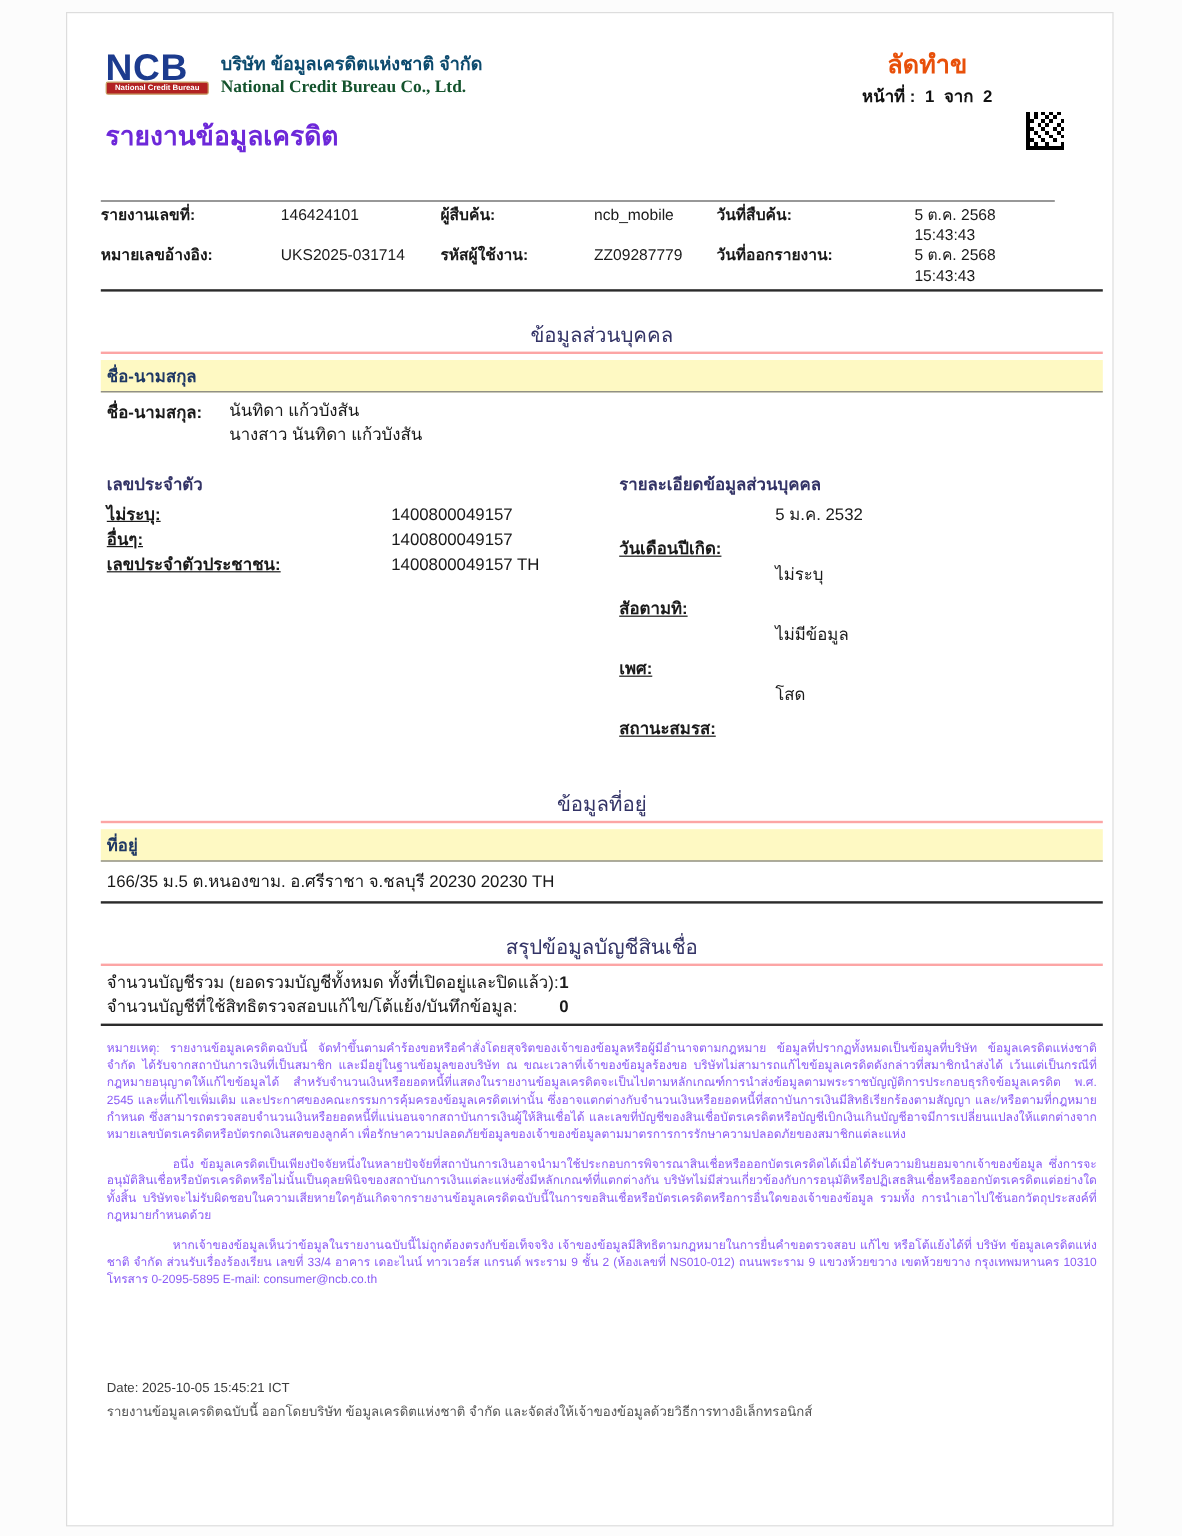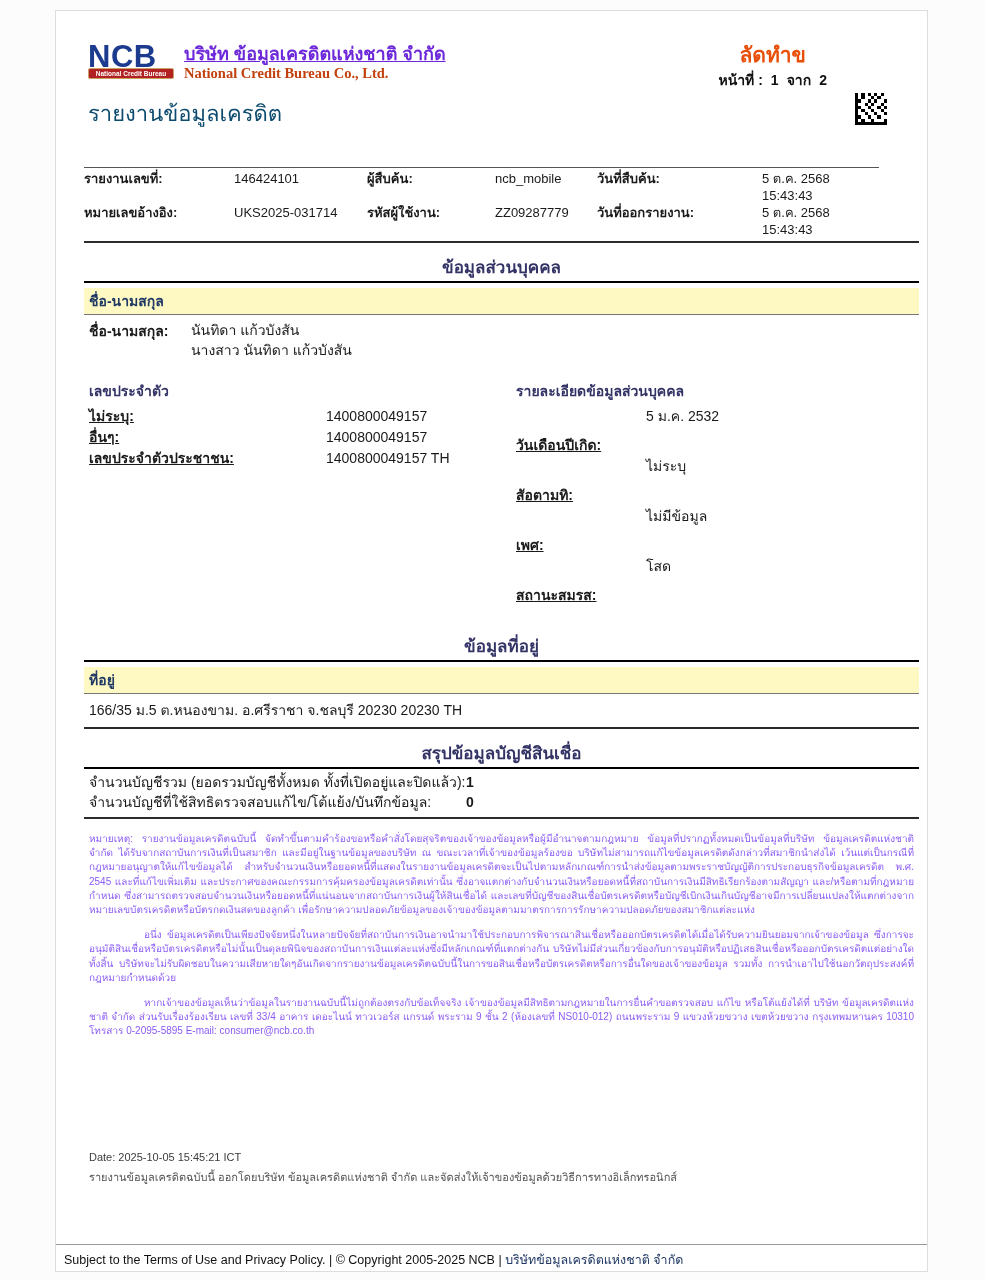--- a/index.html
+++ b/index.html
@@ -15,41 +15,41 @@
   .inner { padding:0 8px; }
 
   
   .header-row { display:flex; justify-content:space-between; margin-top:32px; padding:0 4px; }
   .logo-group { display:flex; gap:10px; align-items:flex-start; }
   .ncb-logo { width:86px; }
   .ncb-letters { font-size:31px; font-weight:bold; color:#1C3B8E; line-height:27px; letter-spacing:0.5px; }
   .ncb-banner { background:#B22222; border:1px solid #C8A165; color:#fff; font-size:6.5px;
                 text-align:center; padding:1px 0; border-radius:2px; margin-top:-2px; font-weight:bold; }
   .company-names { padding-top:1px; }
-  .company-th { font-size:18px; font-weight:bold; color:#6d28d9; line-height:20px;text-decoration:underline; }
-  .company-en { font-size:14.5px; font-weight:bold; color:#c2410c;
+  .company-th { font-size:15px; font-weight:bold; color:#0c4a6e; line-height:20px; }
+  .company-en { font-size:14.5px; font-weight:bold; color:#14532d;
                 font-family:"Liberation Serif","DejaVu Serif",serif; line-height:19px; }
   .class-block { text-align:center; margin-right:84px; margin-top:0; }
   .classification { color:#E8500A; font-size:21px; font-weight:bold; line-height:24px; }
   .page-line { font-size:14px; font-weight:bold; margin-top:2px; color:#111; }
   .page-line span { padding:0 4px; }
 
-  .report-title { font-size:22px; font-weight:normal; margin-top:5px; padding:0 4px; color:#0c4a6e; }
+  .report-title { font-size:22px; font-weight:bold; margin-top:5px; padding:0 4px; color:#6d28d9; }
 
   
   .info-block { margin-top:3px; border-bottom:2px solid #2b2b2b; padding-bottom:3px; }
   .info-grid { border-top:1px solid #555; margin-right:40px; display:grid;
                grid-template-columns:150px 133px 128px 102px 165px 1fr;
                font-size:13px; line-height:17px; padding-top:2px;margin-top:36px; }
   .info-grid .lbl { font-weight:bold; }
   .barcode { position:absolute; right:40px; top:82px; width:32px; height:32px; }
 
   
-  .sec-title { margin-top:10px; text-align:center; font-size:17px; font-weight:bold;
-               color:#333366; border-bottom:2px solid #000000; padding-bottom:1px; }
+  .sec-title { margin-top:22px; text-align:center; font-size:17px; font-weight:normal;
+               color:#333366; border-bottom:2px solid #fca5a5; padding-bottom:1px; }
 
   .bar { background:#fef9c3; border-bottom:1px solid #777; font-weight:bold; color:#1F3864;
          font-size:14px; padding:2px 5px; margin-top:5px; }
 
   .name-rows { padding:5px 5px 8px; font-size:14px; display:flex; }
   .name-label { font-weight:bold; width:102px; flex:none; }
   .name-values div { line-height:20px; }
 
   .columns { display:flex; padding:12px 5px 16px; }
   .col-left { width:427px; flex:none; }
@@ -227,16 +227,13 @@
       <p class="indent">หากเจ้าของข้อมูลเห็นว่าข้อมูลในรายงานฉบับนี้ไม่ถูกต้องตรงกับข้อเท็จจริง เจ้าของข้อมูลมีสิทธิตามกฎหมายในการยื่นคำขอตรวจสอบ แก้ไข หรือโต้แย้งได้ที่ บริษัท ข้อมูลเครดิตแห่งชาติ จำกัด ส่วนรับเรื่องร้องเรียน เลขที่ 33/4 อาคาร เดอะไนน์ ทาวเวอร์ส แกรนด์ พระราม 9 ชั้น 2 (ห้องเลขที่ NS010-012) ถนนพระราม 9 แขวงห้วยขวาง เขตห้วยขวาง กรุงเทพมหานคร 10310 โทรสาร 0-2095-5895 E-mail: consumer@ncb.co.th</p>
     </div>
 
   </div>
 
   <div class="signature">
     <div>Date: 2025-10-05 15:45:21 ICT</div>
     <div class="sig-th">รายงานข้อมูลเครดิตฉบับนี้ ออกโดยบริษัท ข้อมูลเครดิตแห่งชาติ จำกัด และจัดส่งให้เจ้าของข้อมูลด้วยวิธีการทางอิเล็กทรอนิกส์</div>
   </div>
 
-  <div class="footer">
-    <span>Subject to the Terms of Use and Privacy Policy. | © Copyright 2005-2025 NCB | </span><span class="footer-co">บริษัทข้อมูลเครดิตแห่งชาติ จำกัด</span>
-  </div>
 </div>
 
 </body></html>

